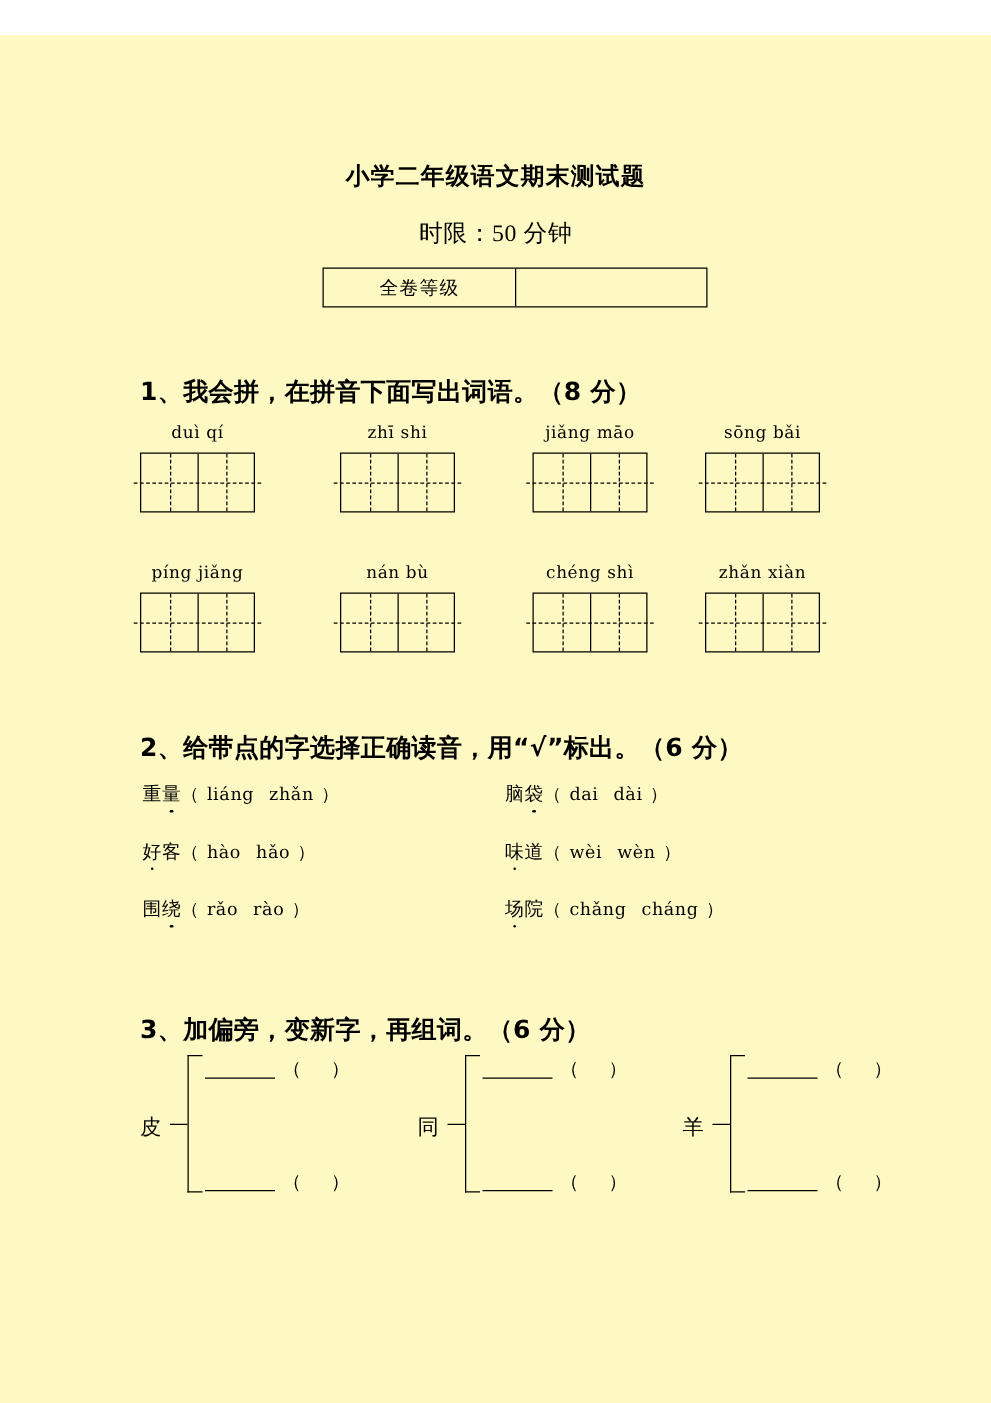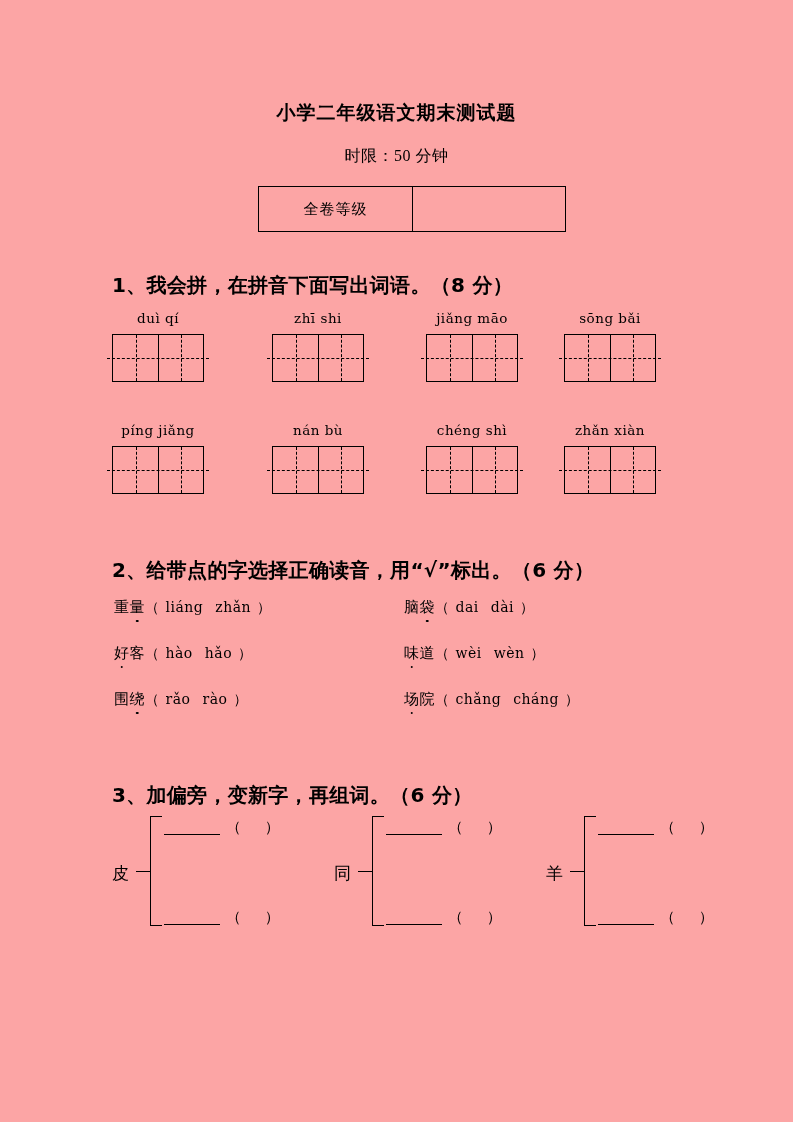--- a/index.html
+++ b/index.html
@@ -13,21 +13,22 @@
     height: 1122px;
     position: relative;
     font-family: "Liberation Serif", "DejaVu Serif", serif;
     color: #000000;
     overflow: hidden;
   }
 
   .page {
     position: absolute;
     inset: 0;
-    background: #fca5a5;
+    background: #fef9c3;
+    margin-top: 28px;
   }
 
   
   .doc-title {
     position: absolute;
     top: 100px;
     left: 0;
     width: 793px;
     text-align: center;
     font-family: "DejaVu Sans", "Liberation Sans", sans-serif;
@@ -35,31 +36,31 @@
     font-weight: 700;
     letter-spacing: 1px;
   }
   .doc-subtitle {
     position: absolute;
     top: 146px;
     left: 0;
     width: 793px;
     text-align: center;
     font-family: "Liberation Serif", "DejaVu Serif", serif;
-    font-size: 16px;
+    font-size: 19px;
     letter-spacing: 0.5px;
   }
 
   
   .grade-table {
     position: absolute;
     top: 186px;
     left: 258px;
     width: 308px;
-    height: 46px;
+    height: 32px;
     border: 1.6px solid #000;
     box-sizing: border-box;
     display: flex;
   }
   .grade-label-cell {
     width: 154px;
     border-right: 1.6px solid #000;
     box-sizing: border-box;
     display: flex;
     align-items: center;

